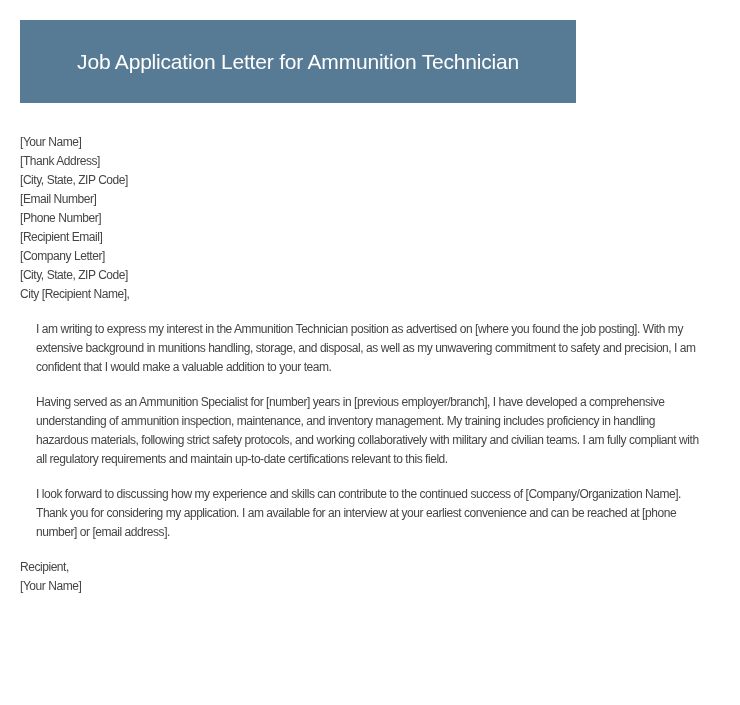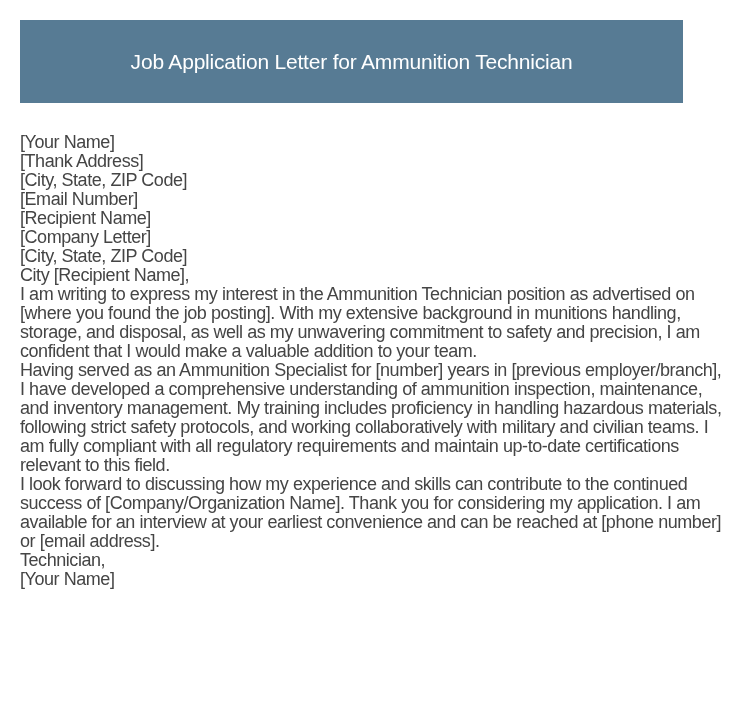--- a/index.html
+++ b/index.html
@@ -11,70 +11,71 @@
       width: 740px;
       height: 705px;
       position: relative;
       overflow: hidden;
       font-family: "Liberation Sans", sans-serif;
     }
     .header {
       position: absolute;
       left: 20px;
       top: 20px;
-      width: 663px;
+      width: 556px;
       height: 83px;
       background: #577b94;
       display: flex;
       align-items: center;
       justify-content: center;
     }
     .header-title {
       color: #ffffff;
       font-size: 21px;
       font-family: "Liberation Sans", sans-serif;
       letter-spacing: -0.2px;
       margin: 0;
       font-weight: normal;
     }
     .letter {
       position: absolute;
       left: 20px;
       top: 133px;
       width: 704px;
       color: #454545;
-      font-size: 18px;
+      font-size: 12px;
       line-height: 19px;
       letter-spacing: -0.45px;
       font-family: "Liberation Sans", sans-serif;
     }
     .line {
       display: block;
       margin: 0;
       white-space: nowrap;
     }
     .para {
       display: block;
-      margin: 0;
+      margin: 16px;
     }
   </style>
 </head>
 <body>
 
 <div class="header">
   <h1 class="header-title">Job Application Letter for Ammunition Technician</h1>
 </div>
 
 <div class="letter">
   <span class="line">[Your Name]</span>
   <span class="line">[Thank Address]</span>
   <span class="line">[City, State, ZIP Code]</span>
   <span class="line">[Email Number]</span>
-  <span class="line">[Recipient Name]</span>
+  <span class="line">[Phone Number]</span>
+  <span class="line">[Recipient Email]</span>
   <span class="line">[Company Letter]</span>
   <span class="line">[City, State, ZIP Code]</span>
   <span class="line">City [Recipient Name],</span>
   <p class="para">I am writing to express my interest in the Ammunition Technician position as advertised on [where you found the job posting]. With my extensive background in munitions handling, storage, and disposal, as well as my unwavering commitment to safety and precision, I am confident that I would make a valuable addition to your team.</p>
   <p class="para">Having served as an Ammunition Specialist for [number] years in [previous employer/branch], I have developed a comprehensive understanding of ammunition inspection, maintenance, and inventory management. My training includes proficiency in handling hazardous materials, following strict safety protocols, and working collaboratively with military and civilian teams. I am fully compliant with all regulatory requirements and maintain up-to-date certifications relevant to this field.</p>
   <p class="para">I look forward to discussing how my experience and skills can contribute to the continued success of [Company/Organization Name]. Thank you for considering my application. I am available for an interview at your earliest convenience and can be reached at [phone number] or [email address].</p>
-  <span class="line">Technician,</span>
+  <span class="line">Recipient,</span>
   <span class="line">[Your Name]</span>
 </div>
 
 </body></html>

